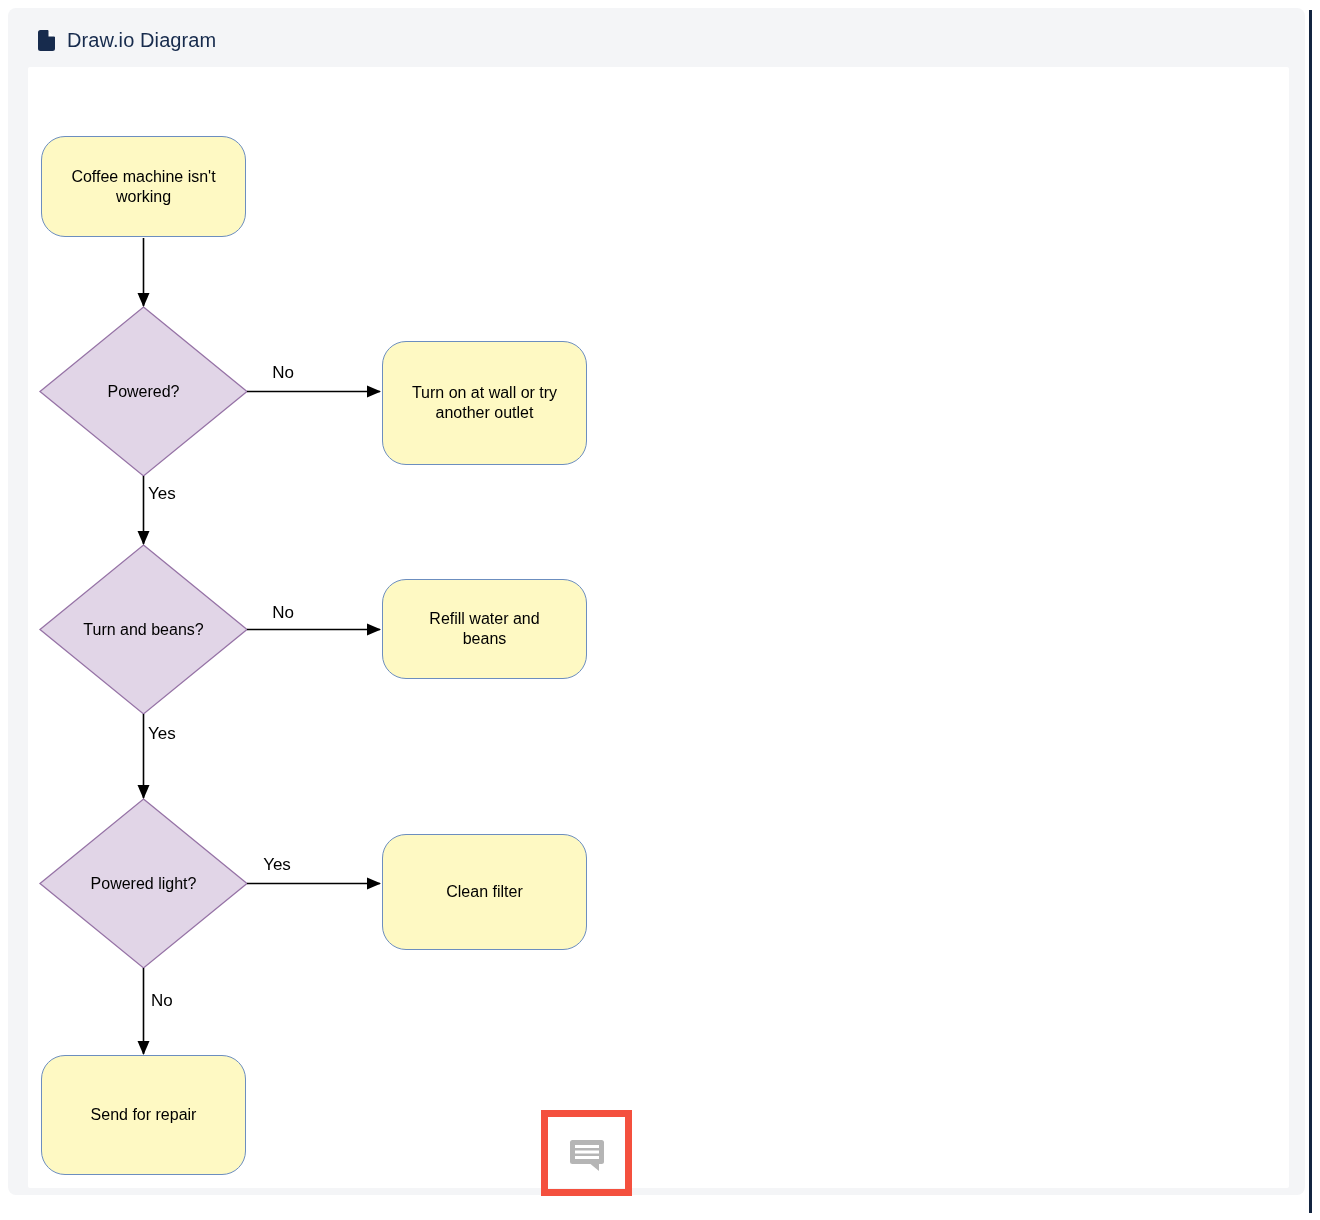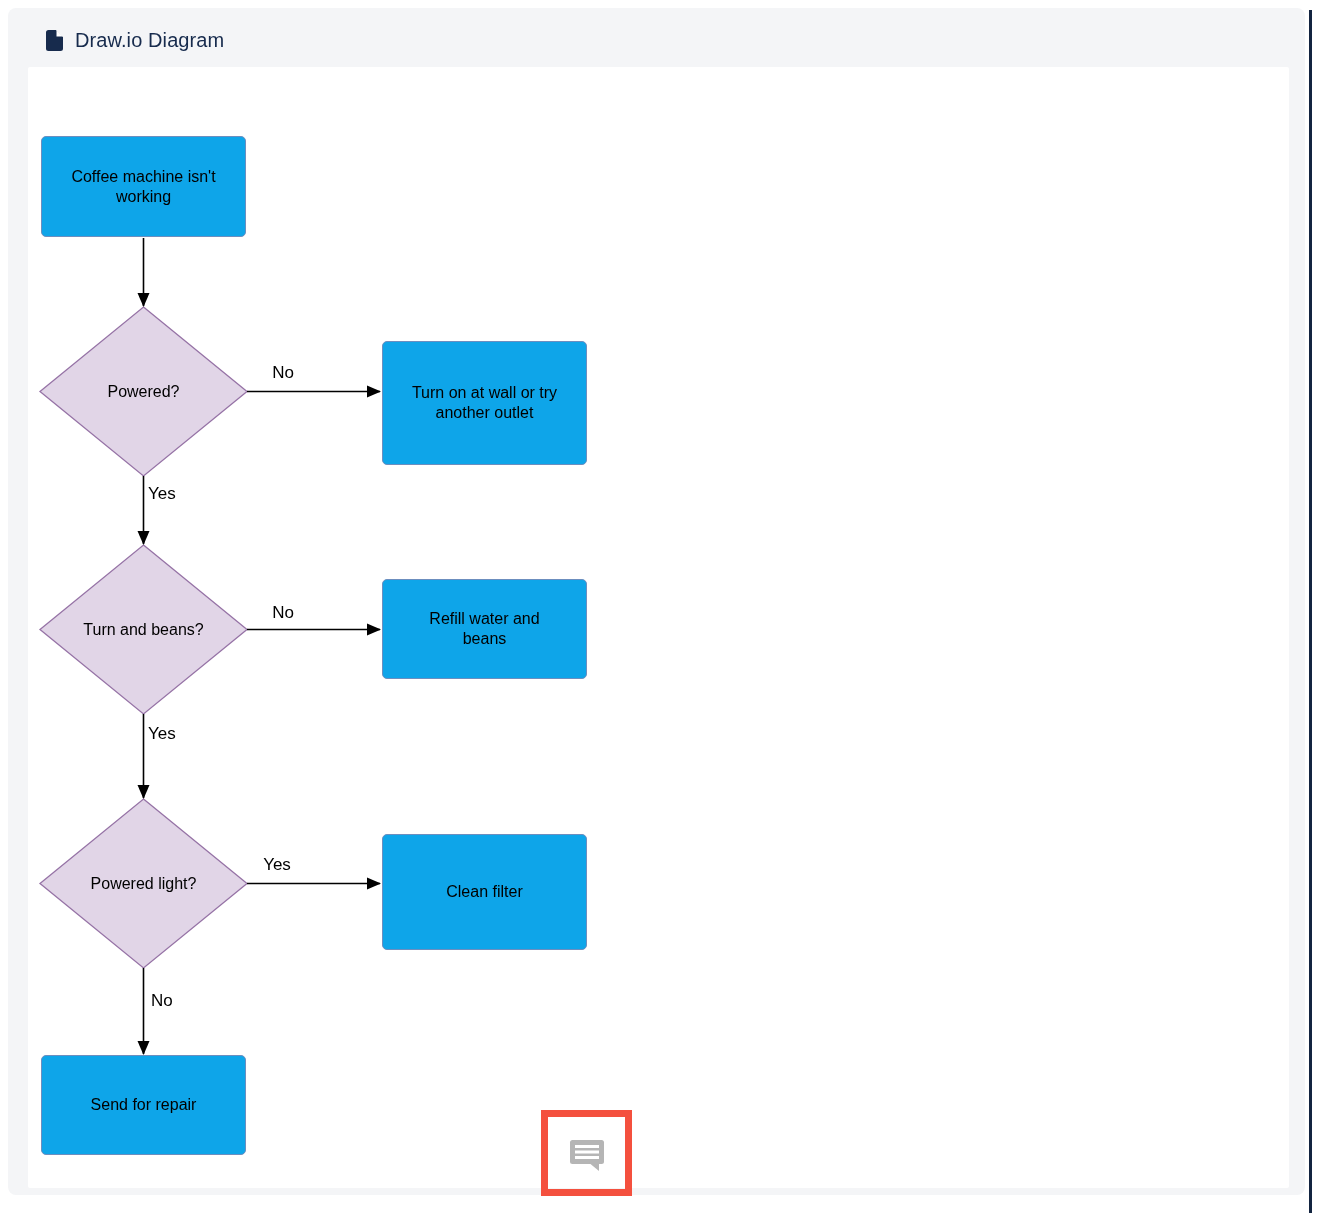--- a/index.html
+++ b/index.html
@@ -6,39 +6,39 @@
   .page{
     position:relative;width:1320px;height:1220px;overflow:hidden;
     font-family:"Liberation Sans","DejaVu Sans",sans-serif;background:#ffffff;
   }
   .panel{
     position:absolute;left:8px;top:8px;width:1297px;height:1187px;
     background:#f4f5f7;border-radius:8px;
   }
   .panel-header{
     position:absolute;left:30px;top:18px;height:28px;
-    display:flex;align-items:center;gap:12px;margin-left:8px;
+    display:flex;align-items:center;gap:12px;
   }
   .doc-icon{display:inline-flex;width:17px;height:21px;}
   .panel-title{
     font-size:20px;font-weight:500;color:#172b4d;letter-spacing:.1px;
     white-space:nowrap;
   }
   .canvas{
     position:absolute;left:20px;top:59px;width:1261px;height:1121px;
     background:#ffffff;border-radius:2px;
   }
   .edges{position:absolute;left:0;top:0;width:1261px;height:1121px;}
   .node{
     position:absolute;display:flex;align-items:center;justify-content:center;
     text-align:center;font-size:16px;color:#000;line-height:1.25;
     white-space:pre-line;
   }
   .process{
-    background:#0ea5e9;border:1.5px solid #6c8ebf;border-radius:5px;
+    background:#fef9c3;border:1.5px solid #6c8ebf;border-radius:24px;
     box-sizing:border-box;
   }
   .decision-label{background:transparent;}
   .edge-label{
     position:absolute;font-size:17px;color:#000;line-height:18px;
   }
   .edge-label.center{width:60px;text-align:center;}
   .highlight-box{
     position:absolute;left:541px;top:1110px;width:91px;height:86px;
     border:7px solid #f4503e;box-sizing:border-box;
@@ -93,21 +93,21 @@
 working</div>
 
       <div class="node process" style="left:354px;top:274px;width:205px;height:124px;">Turn on at wall or try
 another outlet</div>
 
       <div class="node process" style="left:354px;top:512px;width:205px;height:100px;">Refill water and
 beans</div>
 
       <div class="node process" style="left:354px;top:767px;width:205px;height:116px;text-align:right;">Clean filter</div>
 
-      <div class="node process" style="left:13px;top:988px;width:205px;height:100px;">Send for repair</div>
+      <div class="node process" style="left:13px;top:988px;width:205px;height:120px;">Send for repair</div>
 
       <div class="node decision-label" style="left:12px;top:240px;width:207px;height:169px;">Powered?</div>
 
       <div class="node decision-label" style="left:12px;top:478px;width:207px;height:169px;">Turn and beans?</div>
 
       <div class="node decision-label" style="left:12px;top:732px;width:207px;height:169px;">Powered light?</div>
 
       <div class="edge-label center" style="left:225px;top:297px;">No</div>
       <div class="edge-label" style="left:120px;top:418px;">Yes</div>
       <div class="edge-label center" style="left:225px;top:537px;">No</div>

